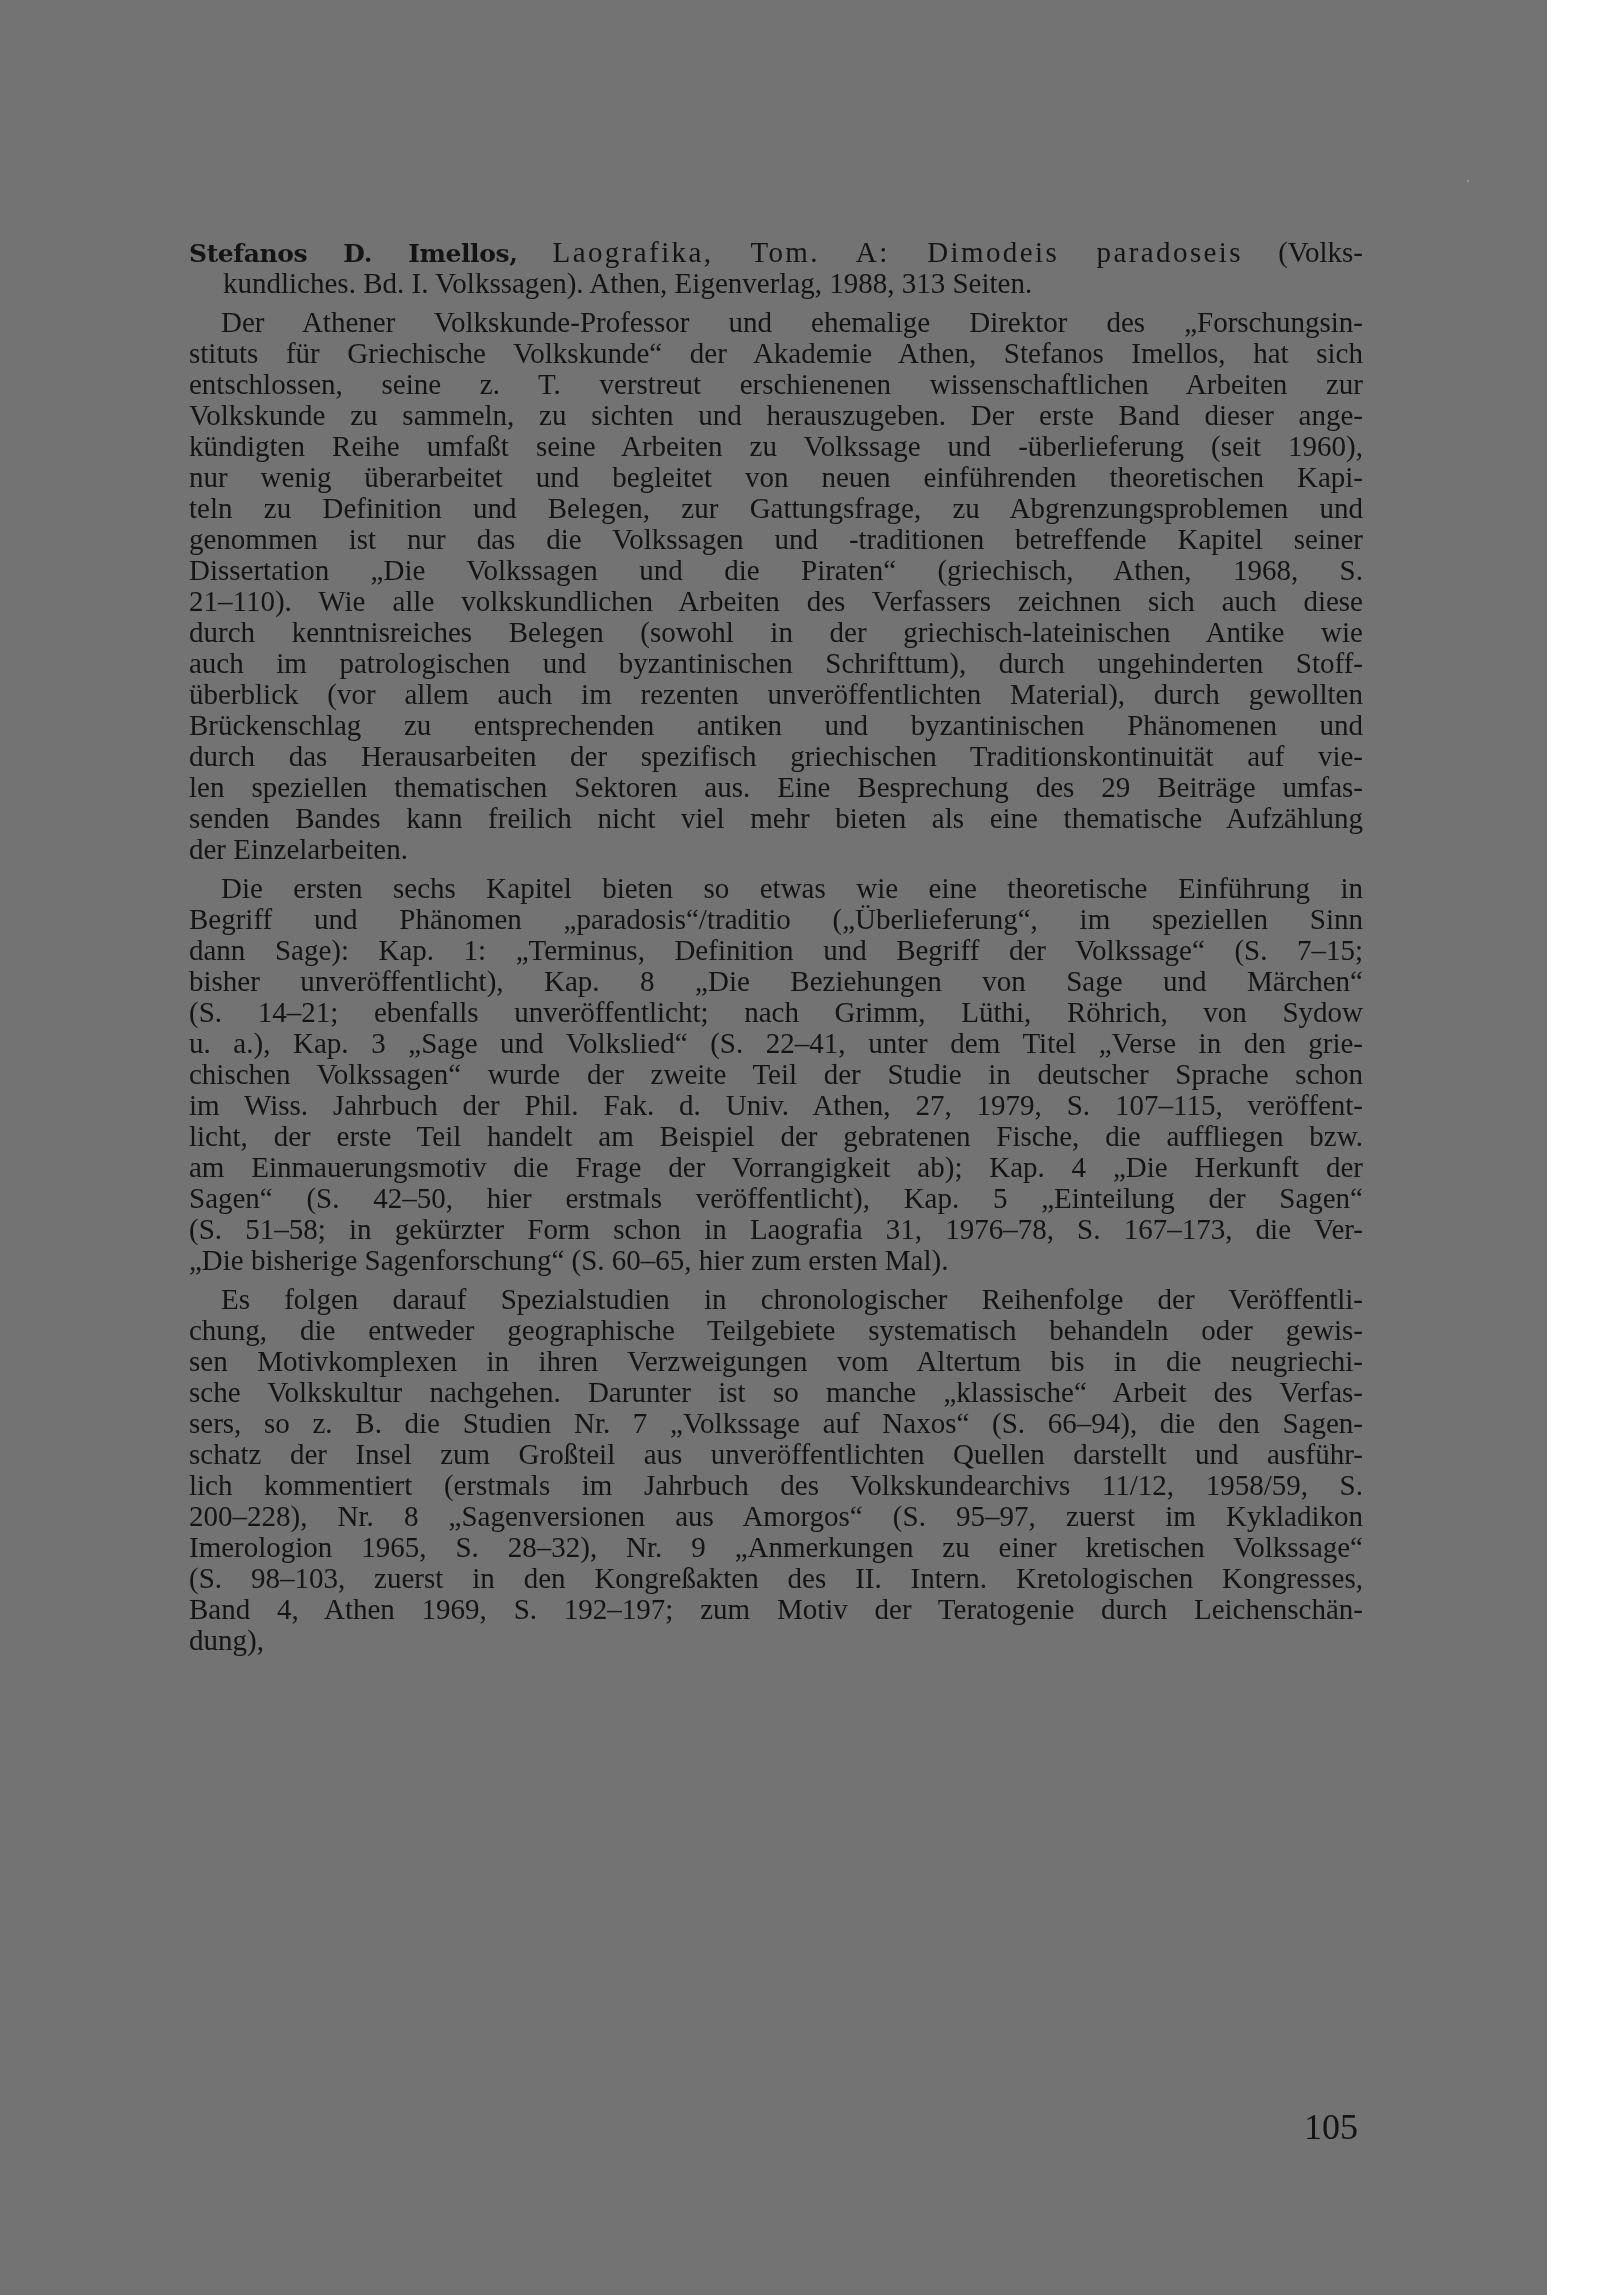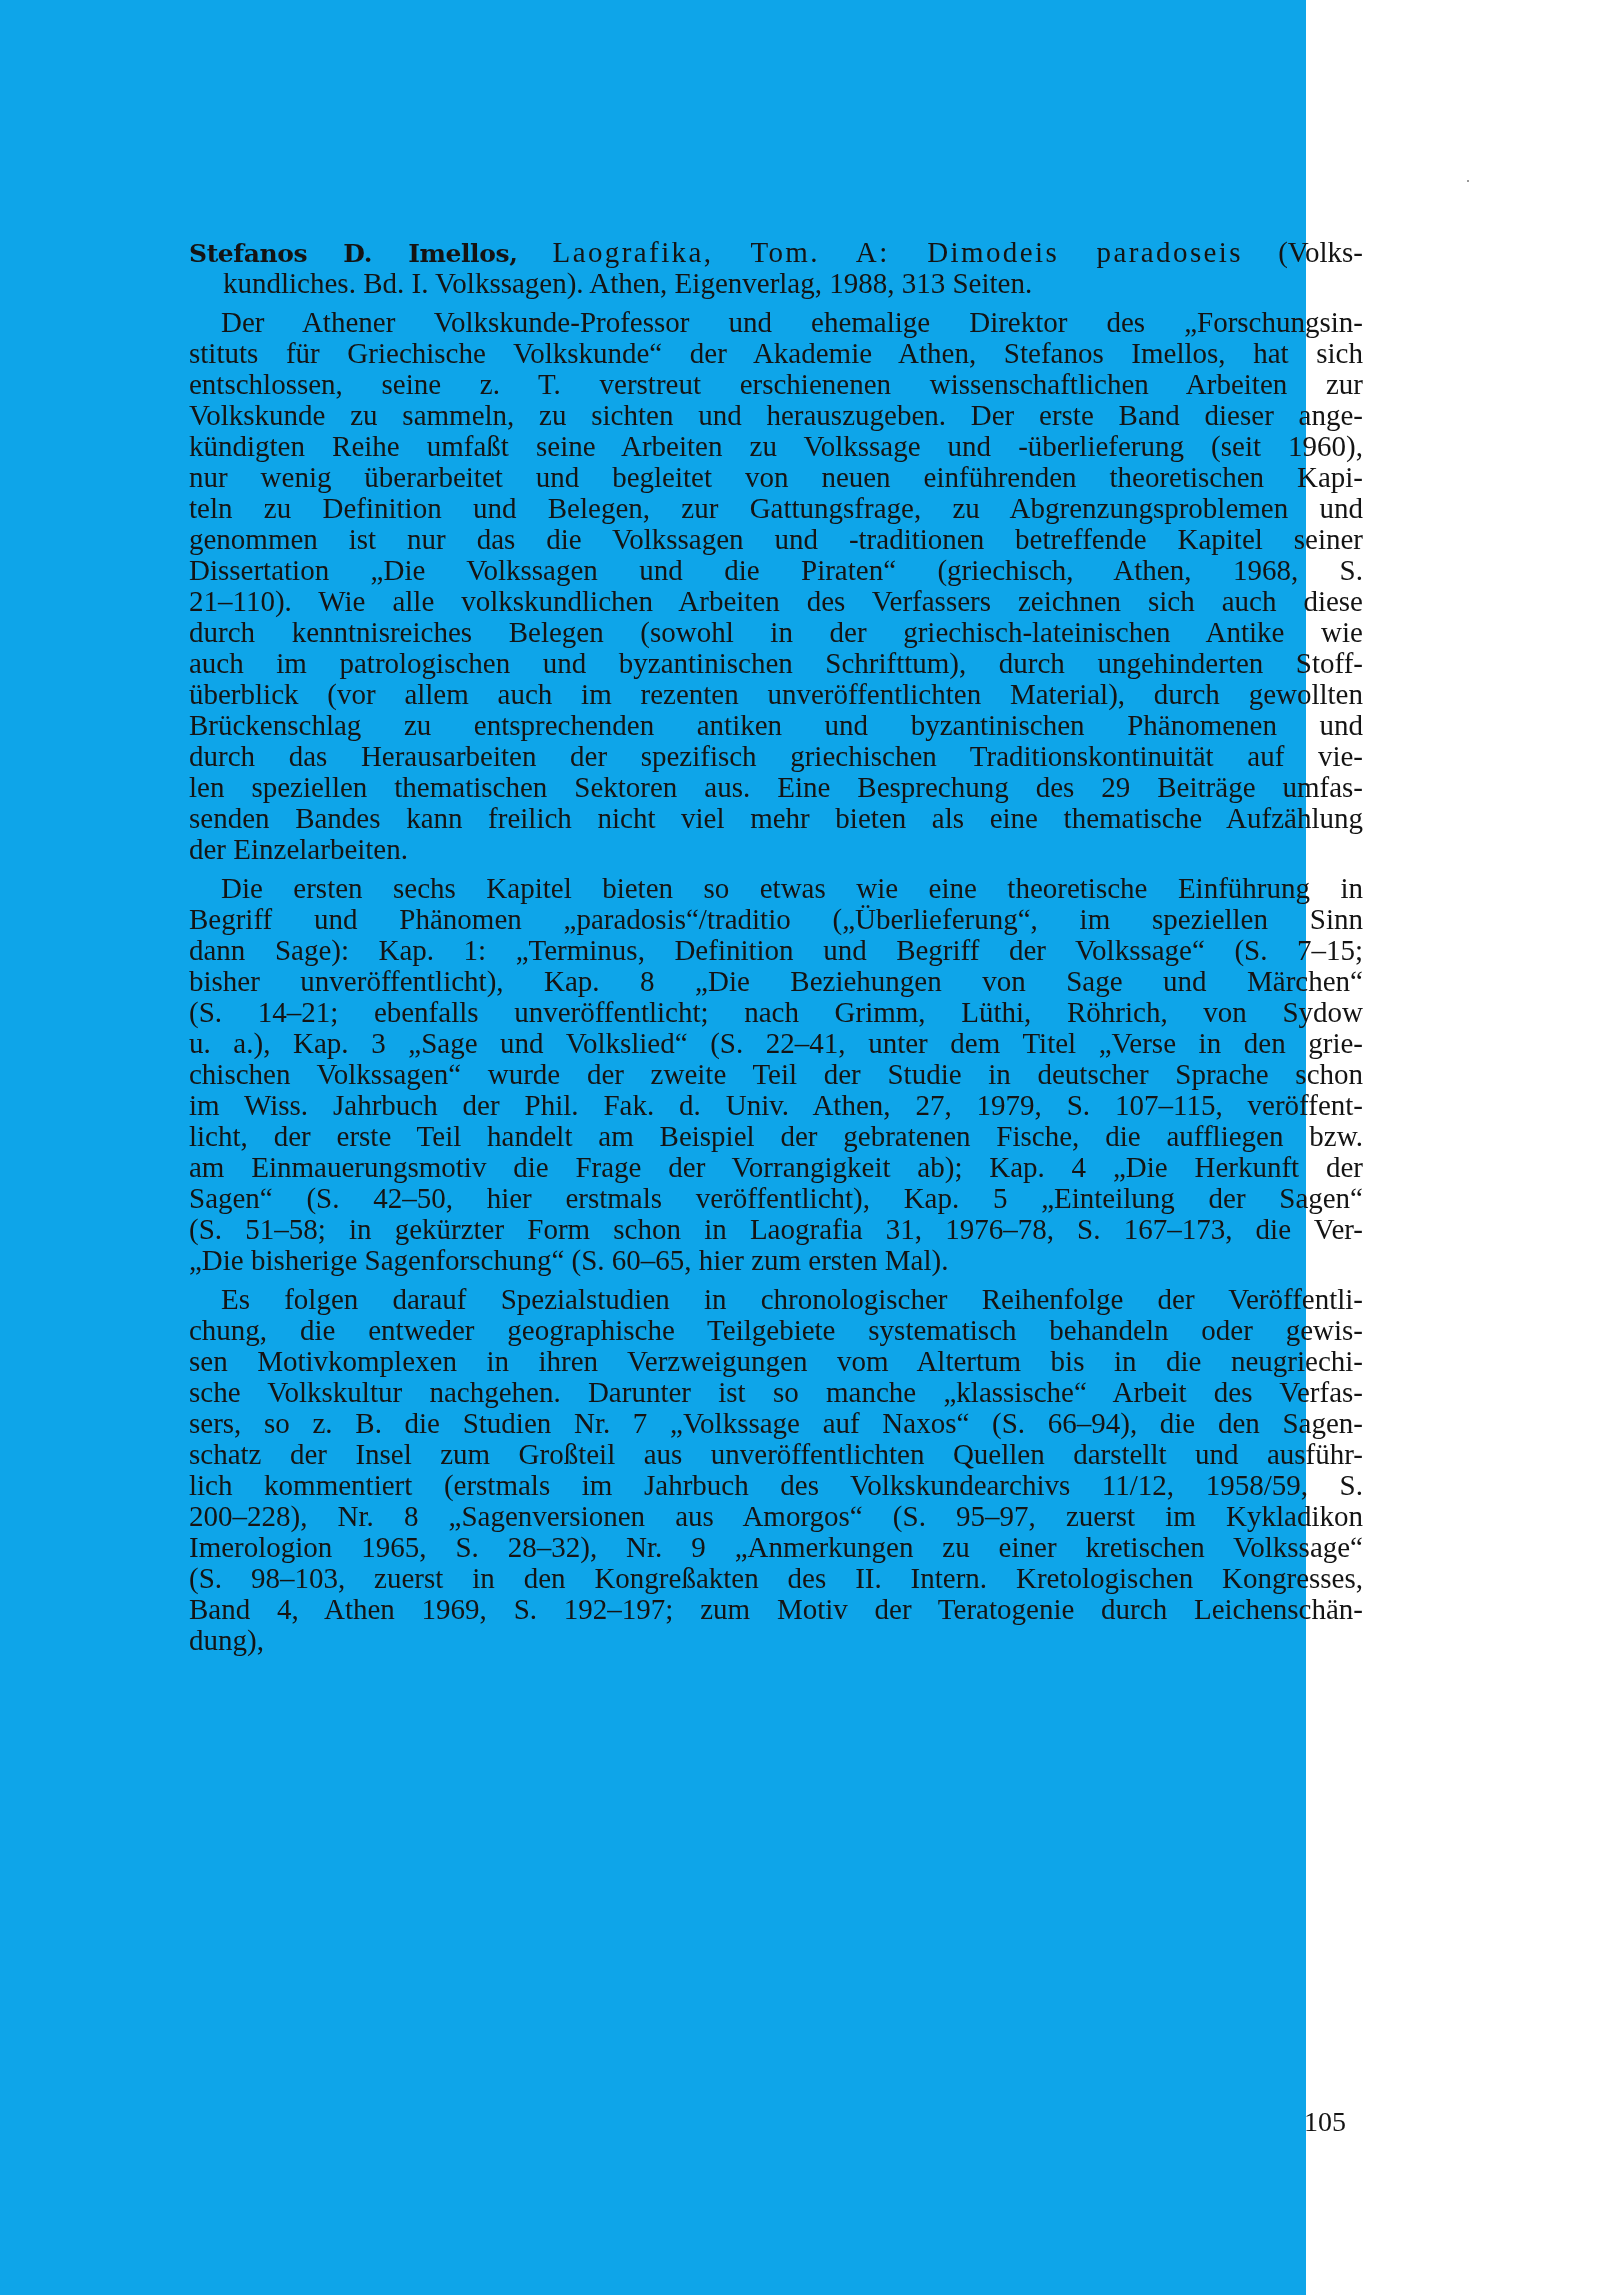--- a/index.html
+++ b/index.html
@@ -1,37 +1,37 @@
 <!DOCTYPE html>
 <html style="font-size:13px"><head>
 <meta charset="utf-8">
 <style>
   html, body { margin: 0; padding: 0; background: #ffffff; }
   body { width: 1622px; height: 2295px; position: relative; overflow: hidden; }
   .page {
-    position: absolute; left: 0; top: 0; width: 1306px; height: 2295px; background: #0ea5e9;
+    position: absolute; left: 0; top: 0; width: 1547px; height: 2295px; background: #737373;
   }
   .text-block {
     position: absolute; left: 189px; width: 1174px;
     font-family: "Liberation Serif", "DejaVu Serif", serif;
     font-size: 29px; color: #141414;
   }
   .line {
     display: block; height: 31px; line-height: 31px; white-space: nowrap;
     text-align: justify; text-align-last: justify;
   }
   .line.last { text-align-last: left; }
   .line.indent { padding-left: 32px; }
   .line.hang { padding-left: 34px; }
   .para { margin-bottom: 8px; }
   .bold { font-weight: bold; font-family: "DejaVu Serif", serif; font-size: 25px; letter-spacing: -0.4px; }
   .spaced { letter-spacing: 2.4px; }
   .page-number {
     position: absolute; left: 1304px; top: 2106px;
-    font-family: "Liberation Serif", serif; font-size: 28px; color: #141414;
+    font-family: "Liberation Serif", serif; font-size: 36px; color: #141414;
   }
   .speck { position: absolute; width: 1.6px; height: 2.4px; background: #999; }
 </style>
 </head>
 <body>
 
 <div class="page">
 
   <div class="speck" style="left:1467px; top:180px;"></div>
 

